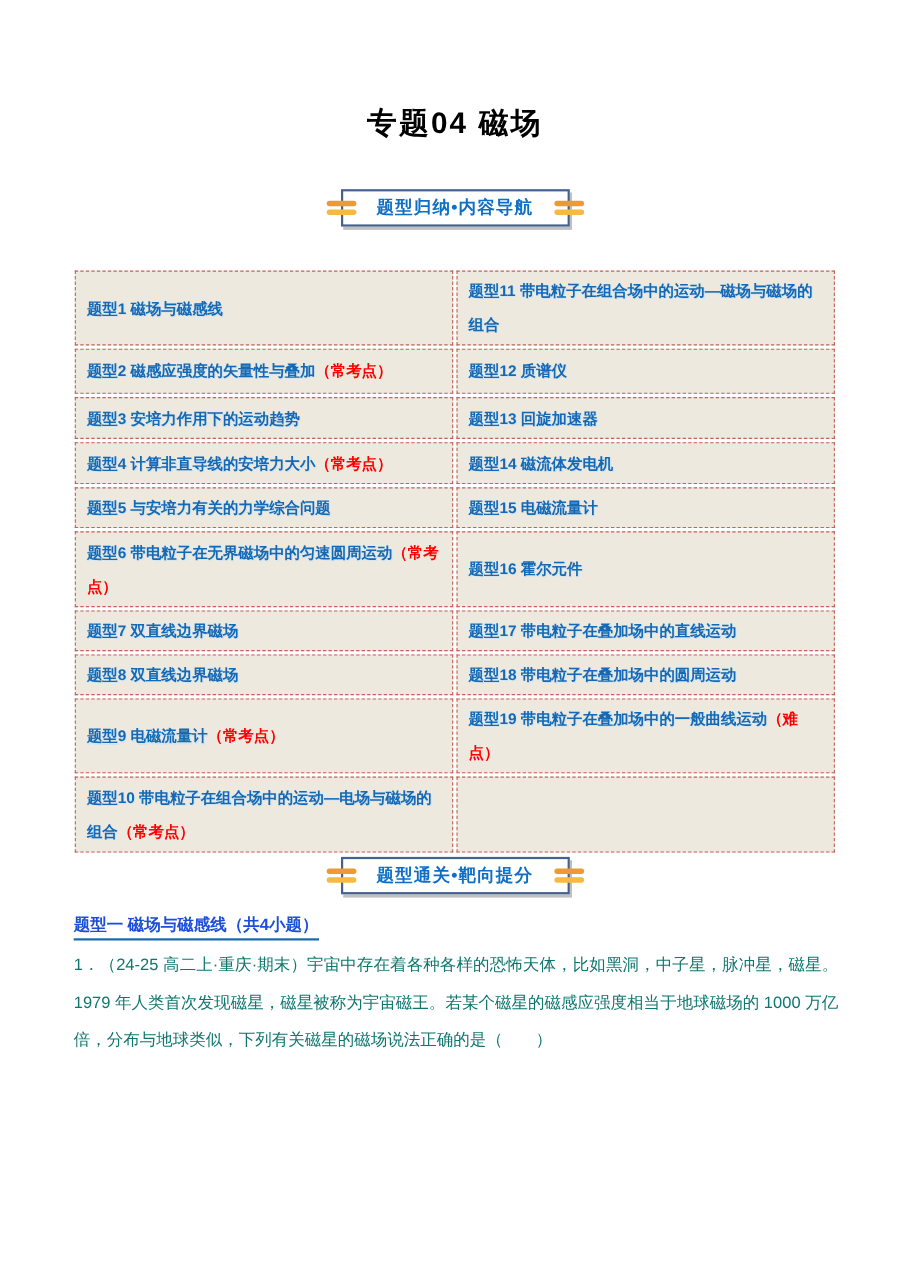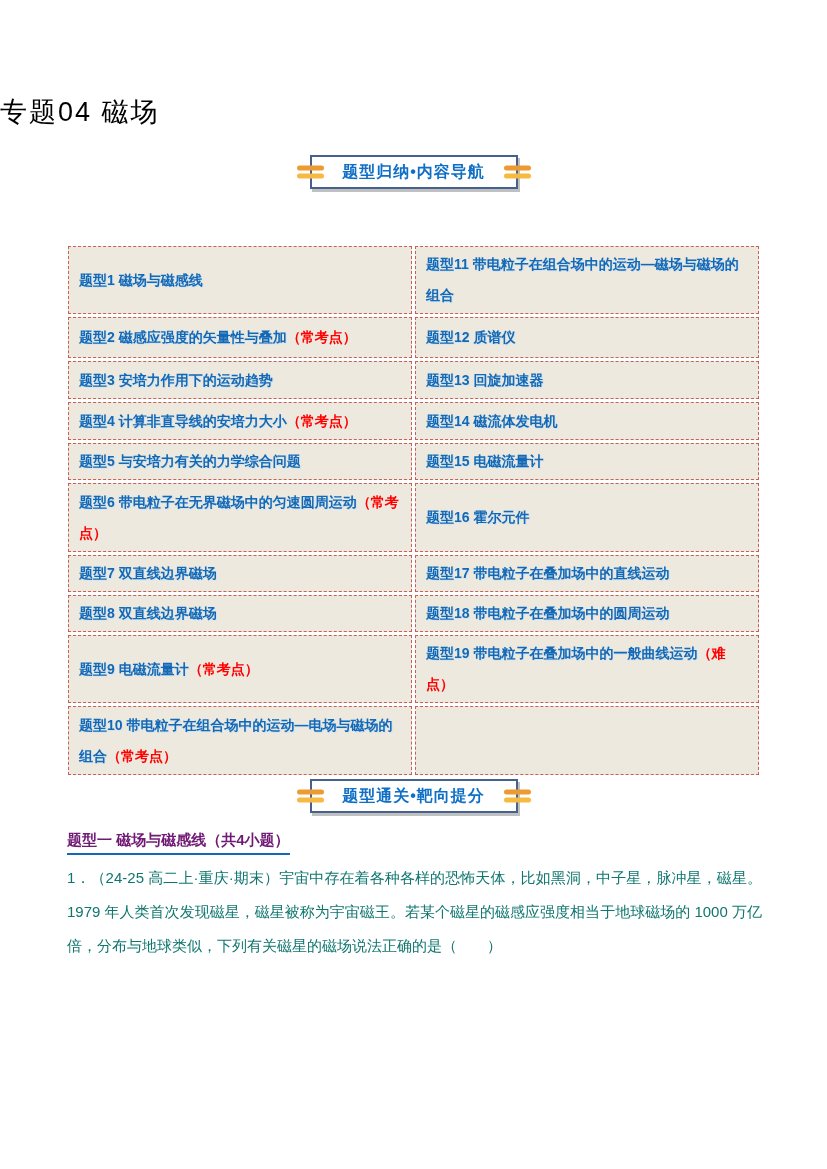--- a/index.html
+++ b/index.html
@@ -3,31 +3,31 @@
 <meta charset="utf-8">
 <style>
   html,body { margin:0; padding:0; background:#ffffff; }
   .page {
     position:relative; width:827px; height:1169px; margin:0 auto;
     background:#ffffff; overflow:hidden;
     font-family:"Liberation Sans", sans-serif;
   }
   .page-title {
     position:absolute; top:94px; left:0; width:100%; margin:0;
-    font-size:27px; font-weight:normal; color:#000000;
+    text-align:center; font-size:27px; font-weight:bold; color:#000000;
     letter-spacing:2px;
   }
   
   .banner {
     position:absolute; left:50%; transform:translateX(-50%);
     width:204px; height:30px; background:#ffffff;
     border:2px solid #44618f; box-shadow:2px 3px 0 #c0c0c0;
     display:flex; align-items:center; justify-content:center;
   }
-  .banner-nav { top:155px; }
+  .banner-nav { top:172px; }
   .banner-practice { top:779px; }
   .banner-text {
     color:#0f6fc6; font-weight:bold; font-size:16px; letter-spacing:1px;
     white-space:nowrap;
   }
   .deco {
     position:absolute; top:50%; transform:translateY(-50%);
     width:27px; display:flex; flex-direction:column; gap:3px;
   }
   .deco-left { left:-15px; }
@@ -55,21 +55,21 @@
   tr.r4 td  { height:32px; }
   tr.r5 td  { height:29px; }
   tr.r6 td  { height:63px; }
   tr.r7 td  { height:28px; }
   tr.r8 td  { height:30px; }
   tr.r9 td  { height:31px; }
   tr.r10 td { height:63px; }
   
   .section-heading {
     position:absolute; top:831px; left:67px;
-    font-size:15px; font-weight:bold; color:#701a75;
+    font-size:15px; font-weight:bold; color:#1d4ed8;
   }
   .section-heading .underlined {
     display:inline-block; border-bottom:2px solid #1569b4; padding-bottom:3px;
   }
   .question {
     position:absolute; top:861px; left:67px; width:695px; margin:0;
     font-size:15px; color:#0f766e; line-height:34px;
     text-align:justify; text-align-last:left;
   }
 </style>

